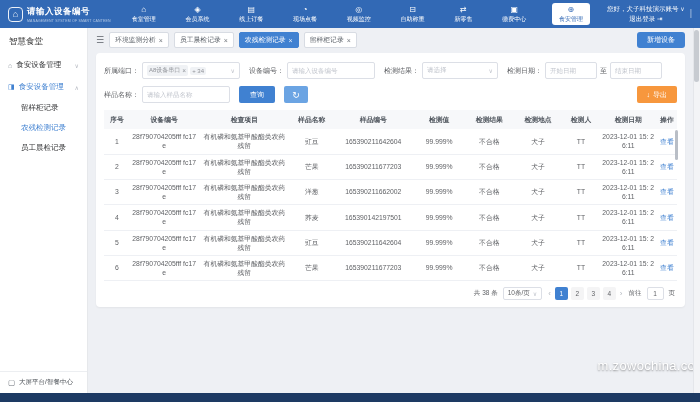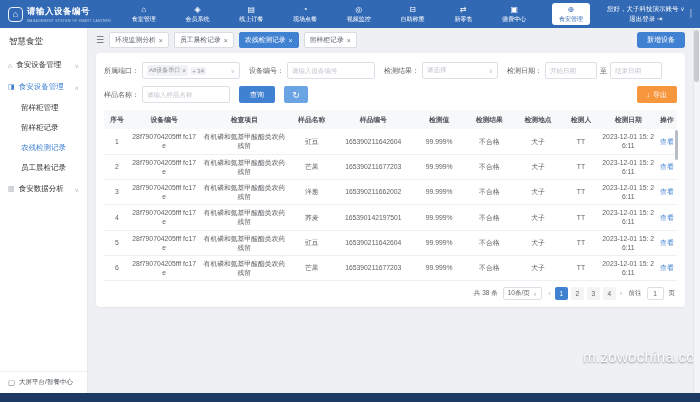--- a/index.html
+++ b/index.html
@@ -79,21 +79,21 @@
   .pagination{display:flex;align-items:center;justify-content:flex-end;gap:5px;padding:6px 2px 1px;font-size:6.5px;color:#606266;}
   .perpage{border:1px solid #dcdfe6;border-radius:2px;padding:1px 4px;display:flex;gap:3px;align-items:center;cursor:pointer;}
   .perpage .fcaret{margin-left:0;}
   .pager{display:flex;gap:3px;align-items:center;}
   .page{min-width:13px;height:13px;display:flex;align-items:center;justify-content:center;background:#f4f4f5;border-radius:2px;cursor:pointer;}
   .page.active{background:var(--accent);color:#fff;}
   .arrow{color:#b4b9c0;font-size:8px;cursor:pointer;padding:0 1px;}
   .jump-input{width:17px;height:13px;border:1px solid #dcdfe6;border-radius:2px;text-align:center;font-size:6.5px;color:#606266;font-family:inherit;outline:none;}
 
   .bottombar{flex:0 0 9px;background:var(--bottombar);}
-  .watermark{position:absolute;right:5px;bottom:28px;color:#fff;font-size:15px;letter-spacing:.3px;text-shadow:0 1px 2px rgba(0,0,0,.45);pointer-events:none;}
+  .watermark{position:absolute;right:5px;bottom:20px;color:#fff;font-size:13px;letter-spacing:.3px;text-shadow:0 1px 2px rgba(0,0,0,.45);pointer-events:none;}
   .win-scroll{position:absolute;right:0;top:0;bottom:0;width:7px;background:#f3f4f6;border-left:1px solid #e4e6ea;}
   .win-thumb{position:absolute;top:2px;right:1px;width:5px;height:52px;background:#c7cbd1;border-radius:3px;cursor:pointer;}
 </style>
 </head>
 <body>
 
 <div class="app">
 
   <header class="topbar">
     <div class="logo">
@@ -164,29 +164,23 @@
           <div class="side-group">
             <div class="side-icon">⌂</div>
             <div class="">食安设备管理</div>
             <div class="side-caret">∨</div>
           </div>
           <div class="side-group active">
             <div class="side-icon">◨</div>
             <div class="">食安设备管理</div>
             <div class="side-caret">∧</div>
           </div>
-          <div class="side-sub">留样柜管理</div>
           <div class="side-sub">留样柜记录</div>
           <div class="side-sub active">农残检测记录</div>
           <div class="side-sub">员工晨检记录</div>
-          <div class="side-group">
-            <div class="side-icon">▥</div>
-            <div class="">食安数据分析</div>
-            <div class="side-caret">∨</div>
-          </div>
         </nav>
       <div class="side-footer">
         <span class="side-icon">▢</span>
         <span>大屏平台/智餐中心</span>
       </div>
     </aside>
 
     <section class="content">
       <div class="tabrow">
         <span class="burger">☰</span>

